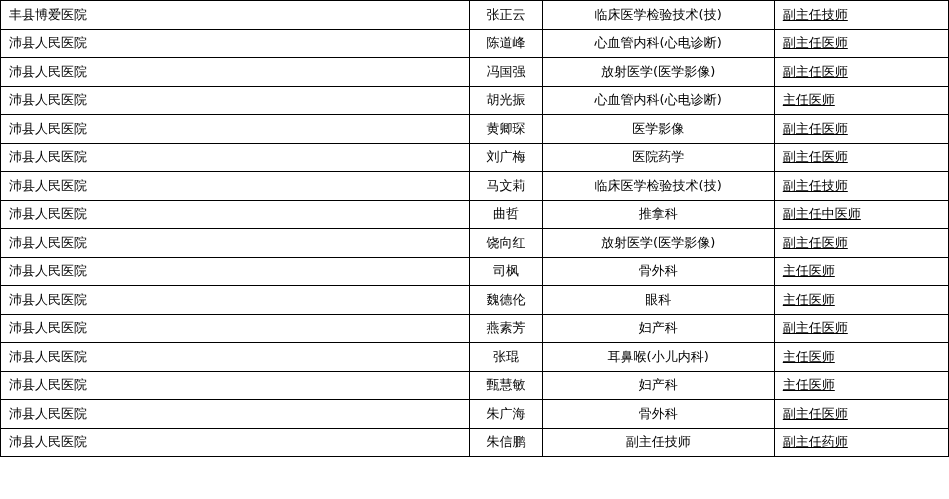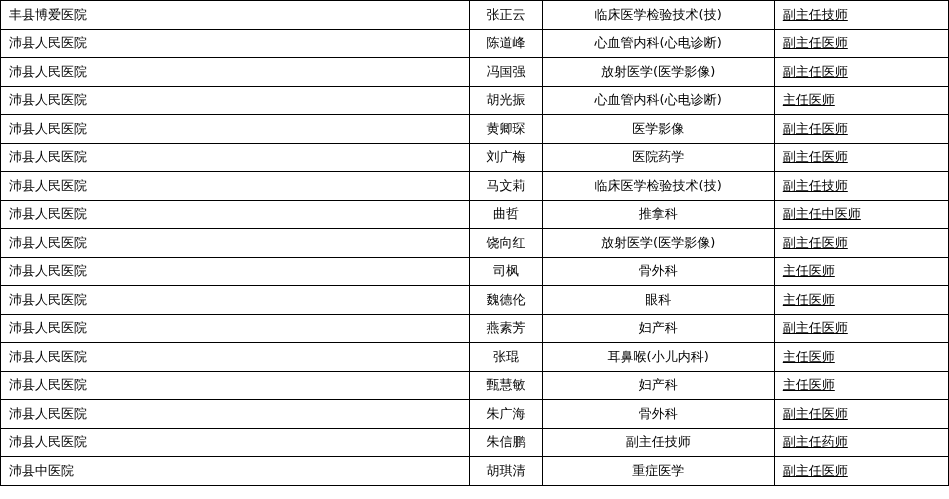--- a/index.html
+++ b/index.html
@@ -142,20 +142,14 @@
         <td class="name-cell">朱广海</td>
         <td class="dept-cell">骨外科</td>
         <td class="title-cell">副主任医师</td>
       </tr>
       <tr>
         <td class="hospital-cell">沛县人民医院</td>
         <td class="name-cell">朱信鹏</td>
         <td class="dept-cell">副主任技师</td>
         <td class="title-cell">副主任药师</td>
       </tr>
-      <tr>
-        <td class="hospital-cell">沛县中医院</td>
-        <td class="name-cell">胡琪清</td>
-        <td class="dept-cell">重症医学</td>
-        <td class="title-cell">副主任医师</td>
-      </tr>
     </tbody>
 </table>
 
 </body></html>

